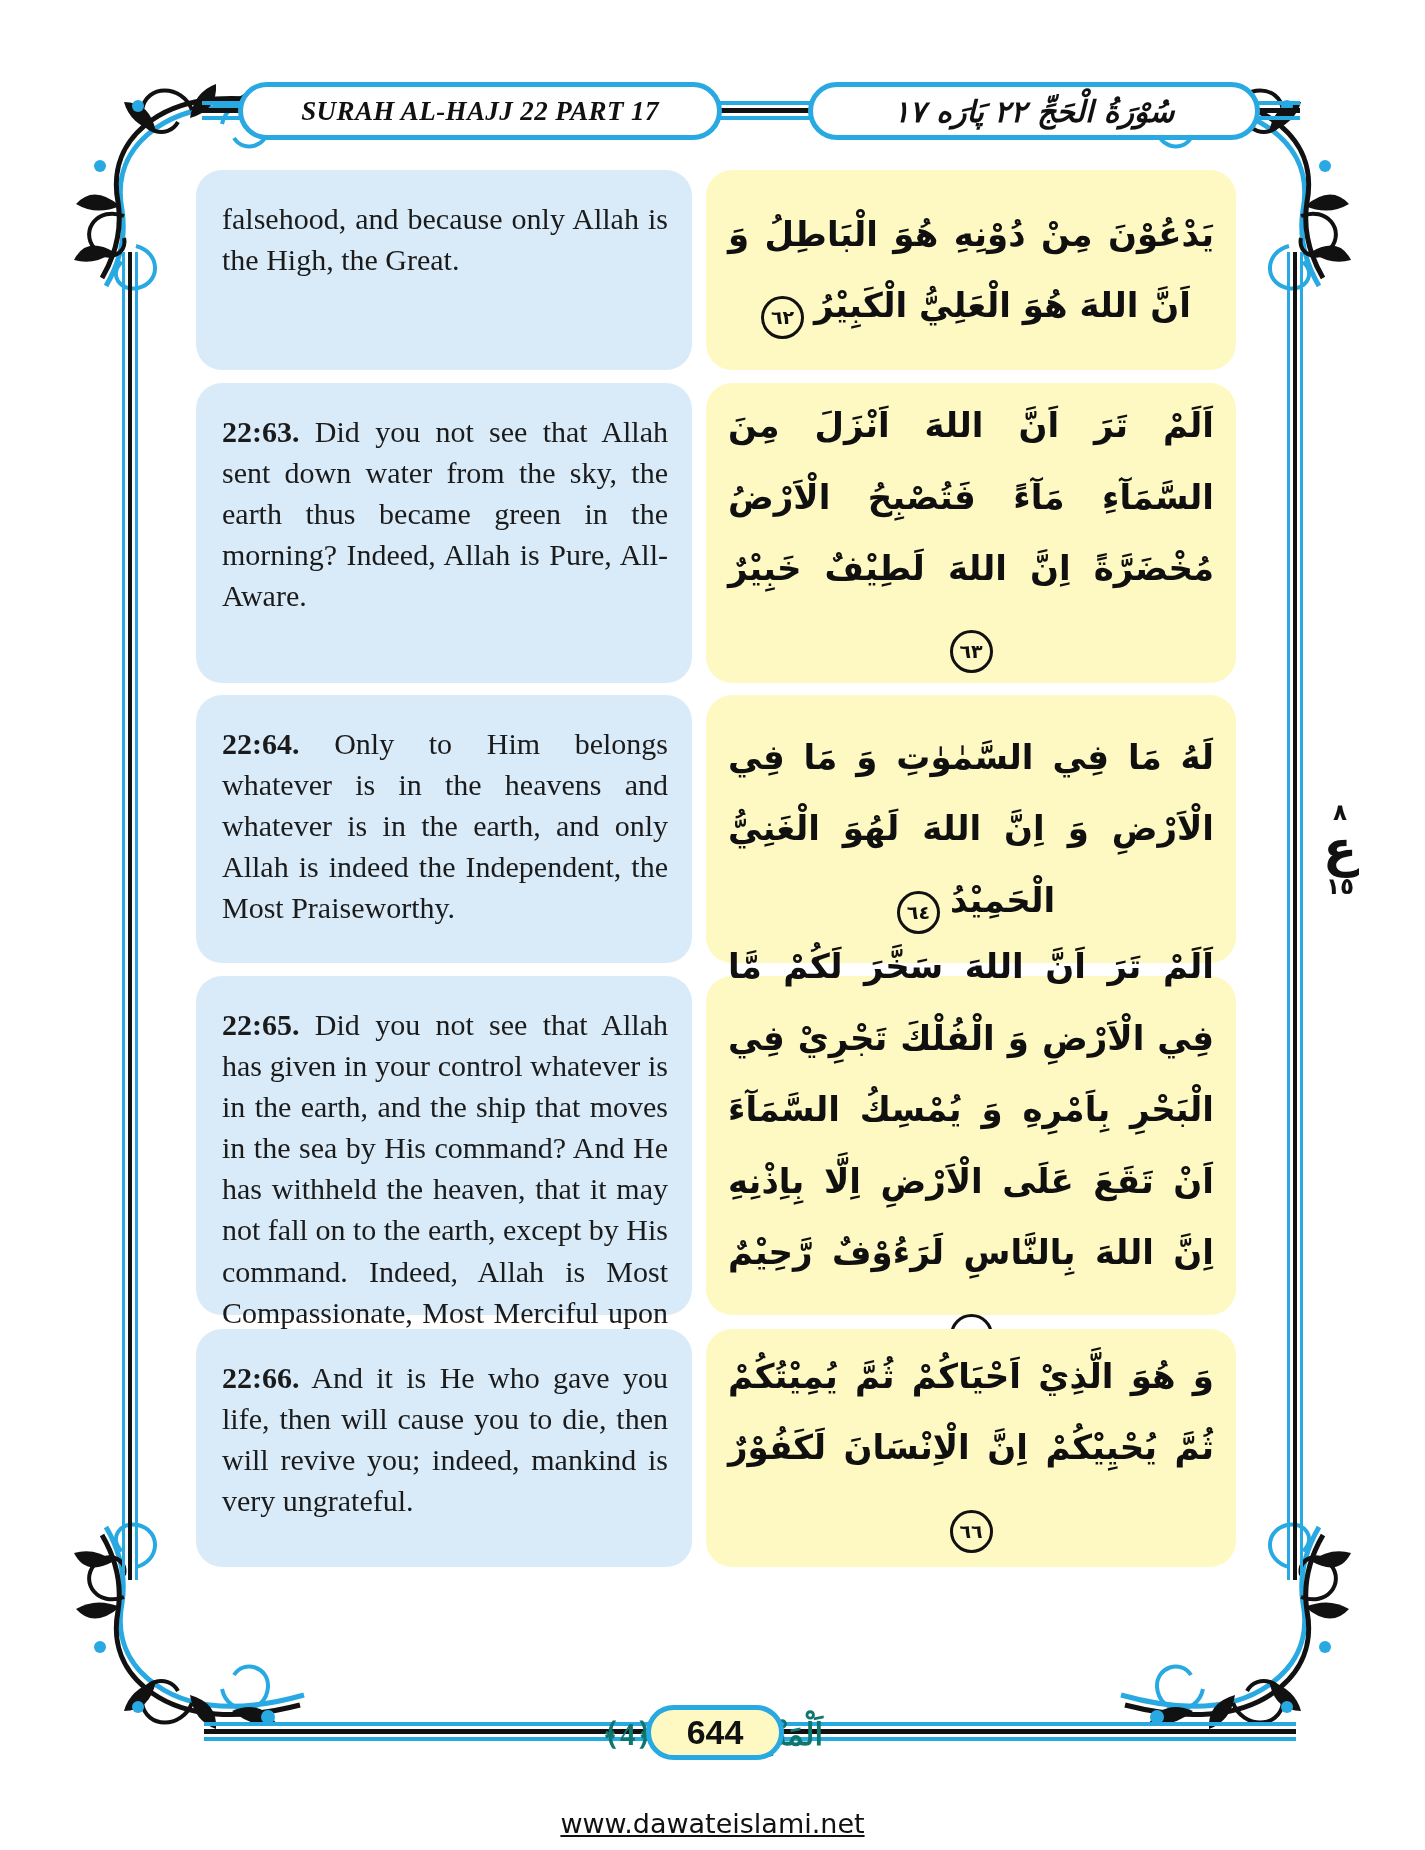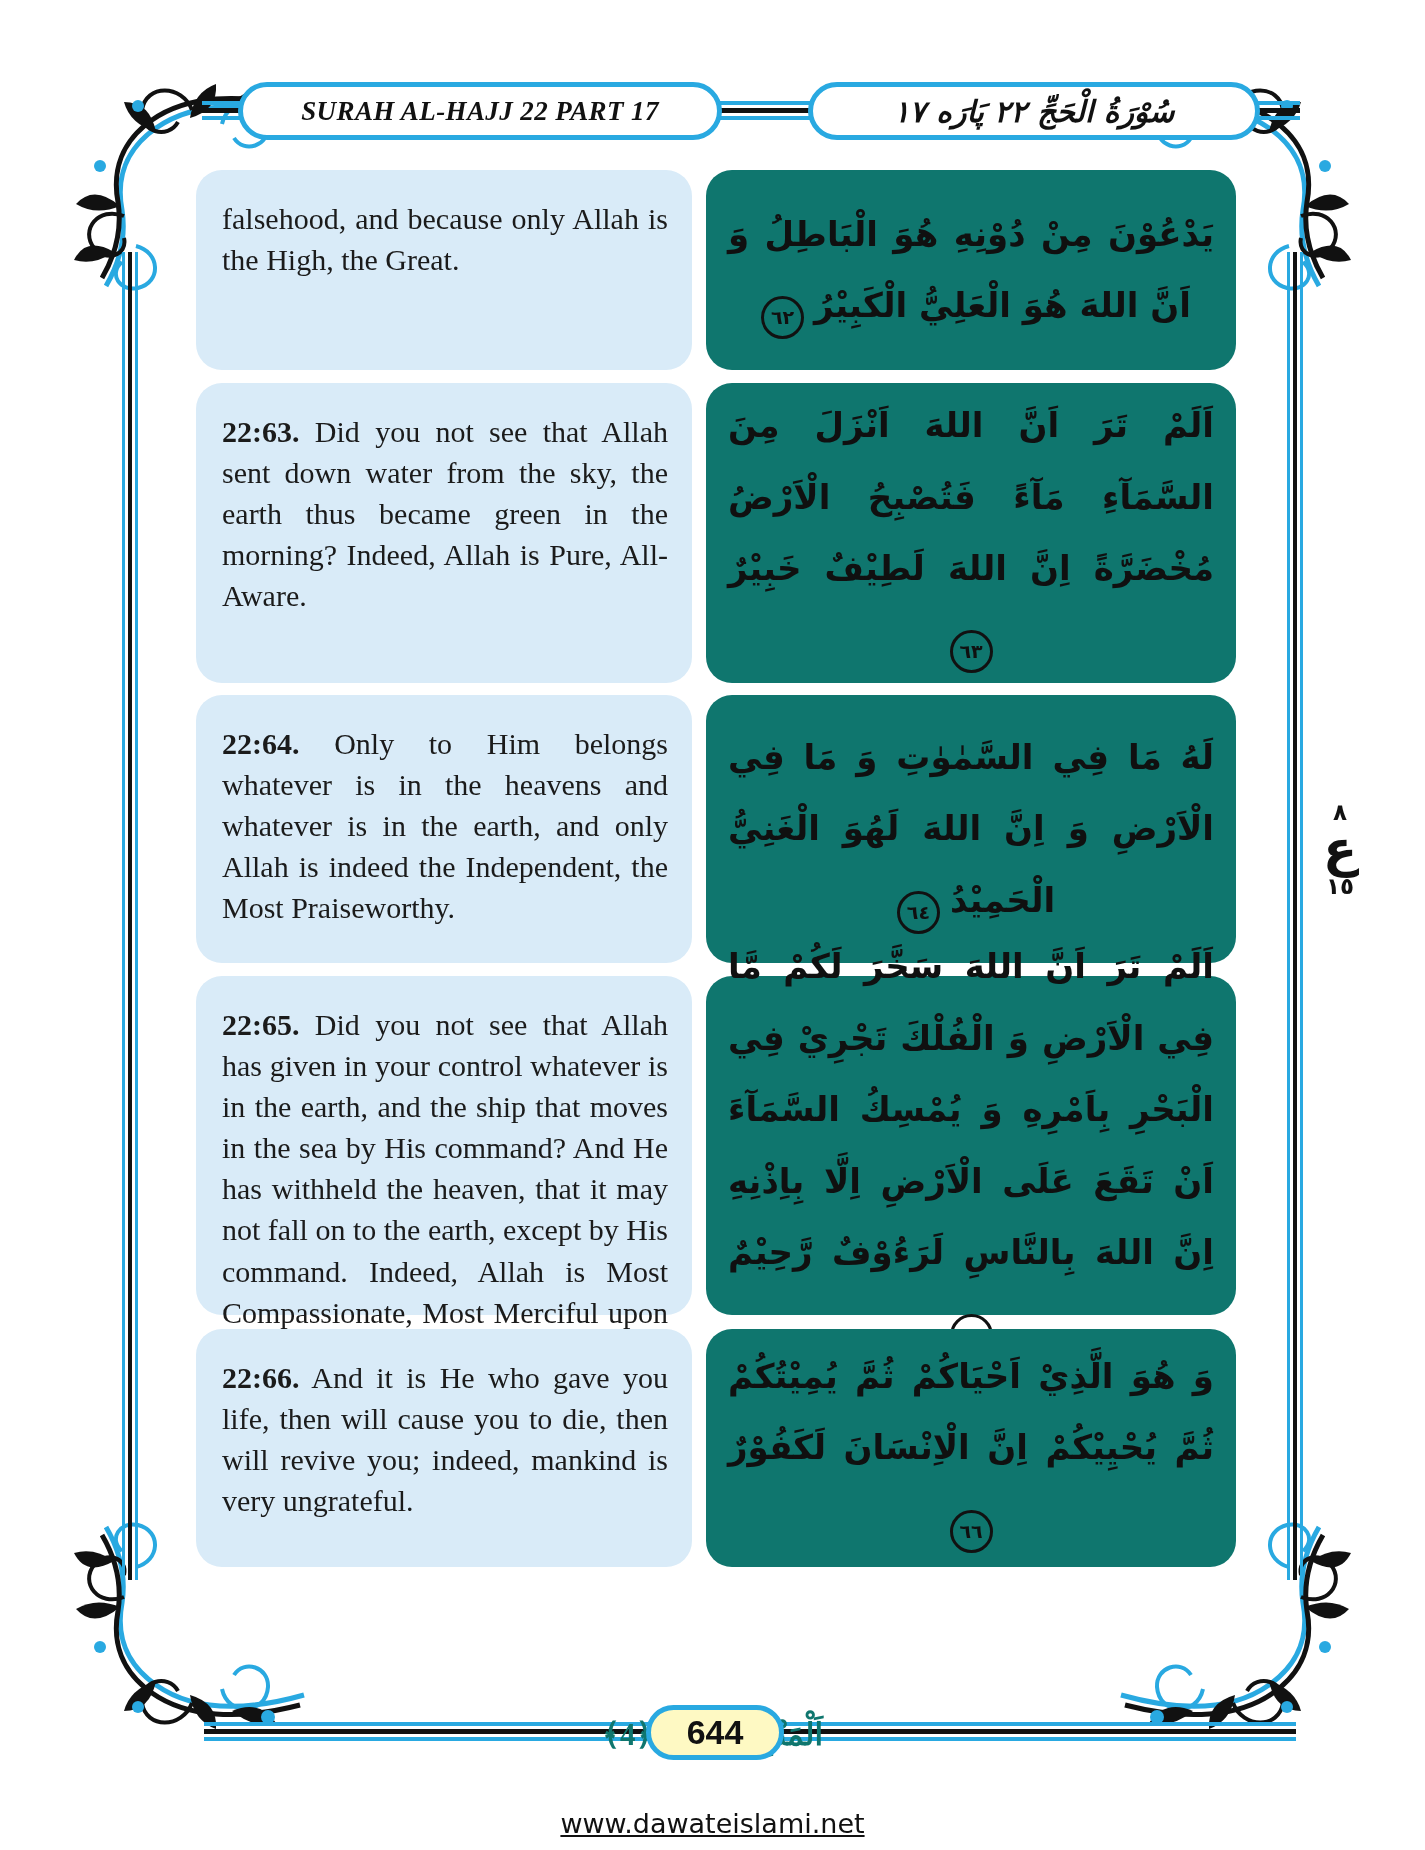--- a/index.html
+++ b/index.html
@@ -52,21 +52,21 @@
   .r3{height:339px; margin-bottom:14px;}
   .r4{height:238px;}
   .en-box{
     width:496px; box-sizing:border-box; background:#d9ebf8; border-radius:26px;
     padding:28px 24px 18px 26px;
     font-size:30px; line-height:1.37; text-align:justify; color:#1b1b1b;
   }
   .en-box .ref{font-weight:700;}
   .en-box .ref:empty{display:none;}
   .ar-box{
-    width:530px; box-sizing:border-box; background:#0f766e; border-radius:26px;
+    width:530px; box-sizing:border-box; background:#fef9c3; border-radius:26px;
     display:flex; align-items:center; justify-content:center; padding:8px 22px;
   }
   .ar-text{
     width:100%; direction:rtl; text-align:justify; text-align-last:center;
     font-family:"DejaVu Sans", sans-serif; font-weight:700;
     font-size:34px; line-height:2.1; color:#101010;
   }
   .vnum{
     display:inline-flex; align-items:center; justify-content:center;
     width:37px; height:37px; border:3px solid #111; border-radius:50%;

